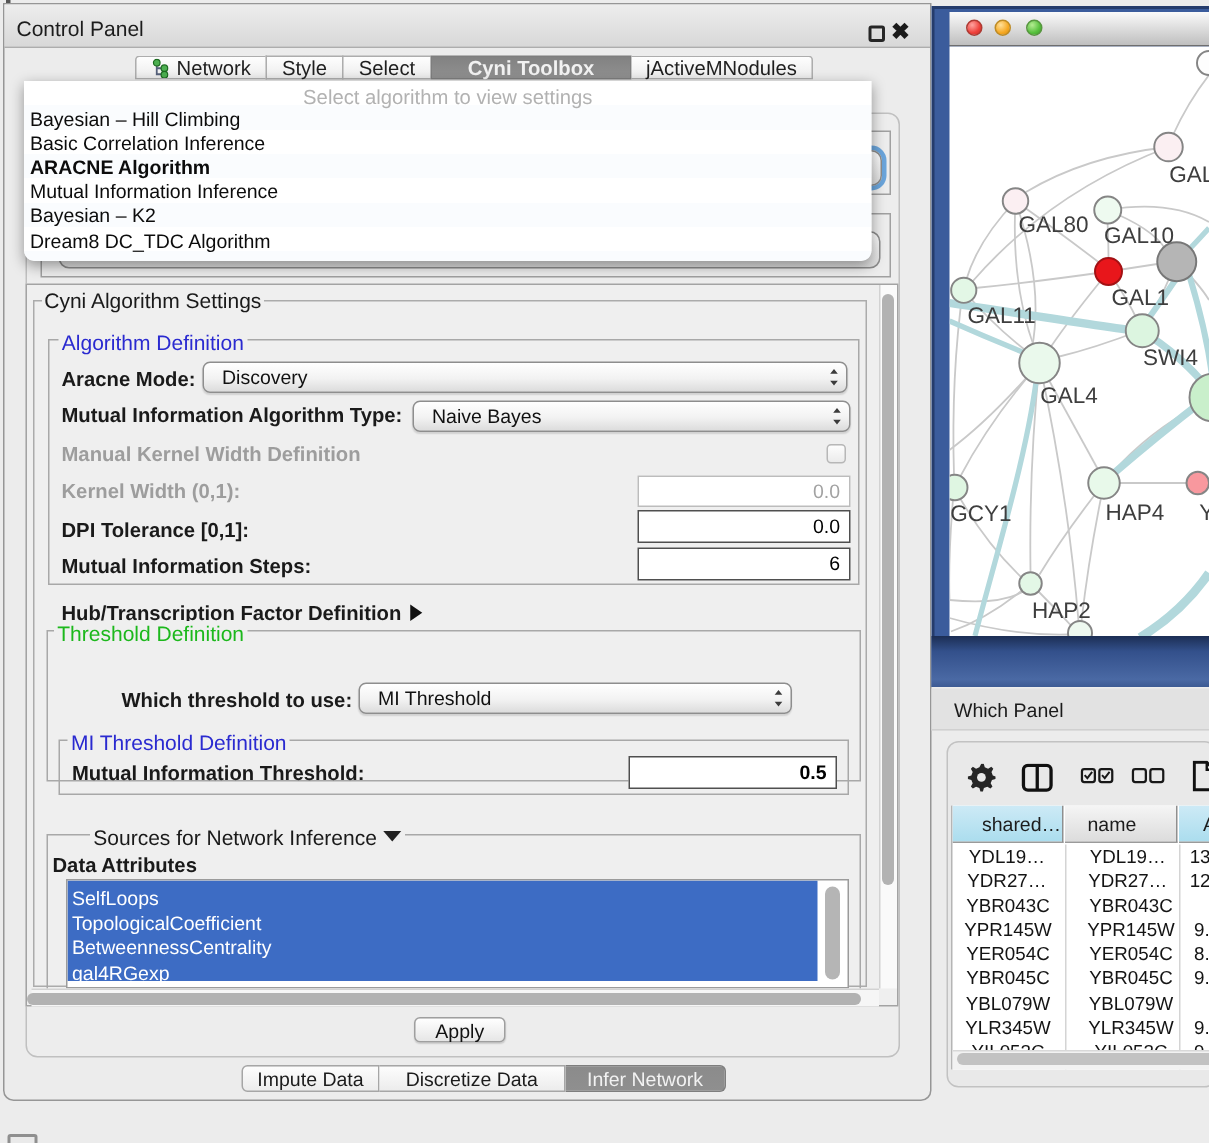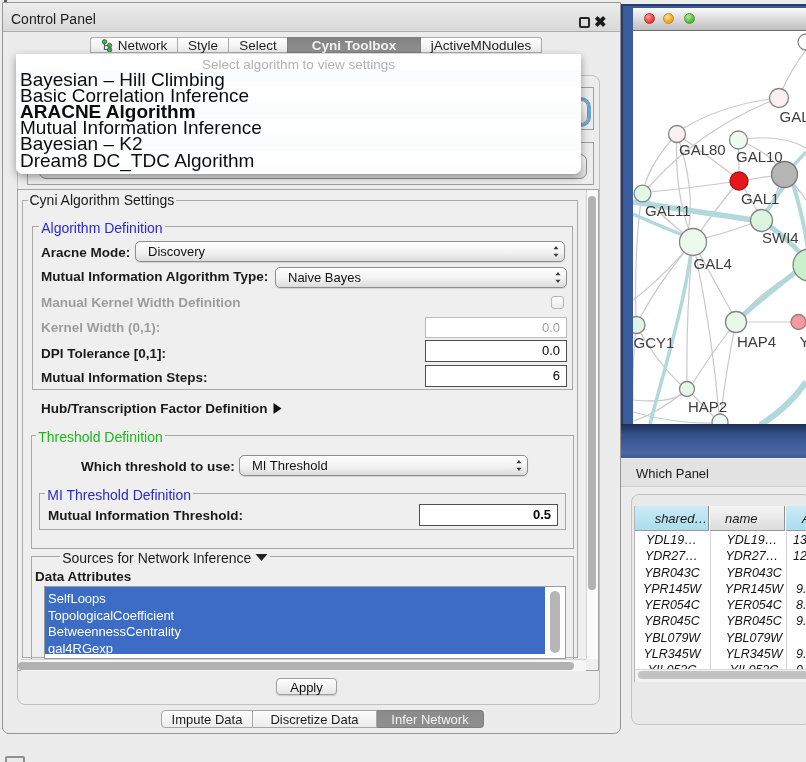--- a/index.html
+++ b/index.html
@@ -88,21 +88,21 @@
   <div class="abs b13" style="left:41px; top:346px;">DPI Tolerance [0,1]:</div>
   <div class="field fen" style="left:425px; top:340px; width:142px; height:22px; padding:2px 6px 0 0;">0.0</div>
   <div class="abs b13" style="left:41px; top:370px;">Mutual Information Steps:</div>
   <div class="field fen" style="left:425px; top:365px; width:142px; height:22px; padding:2px 6px 0 0;">6</div>
 
   <div class="abs b13" style="left:41px; top:401px;">Hub/Transcription Factor Definition</div>
   <svg class="abs" style="left:272px; top:402px;" width="11" height="13" viewBox="0 0 11 13">
       <path d="M1.5 1 L9.5 6.5 L1.5 12 Z" fill="#111"></path>
     </svg>
 
-  <div class="grp" style="left:30.7px; top:435px; width:543.7px; height:114px;">
+  <div class="grp" style="left:30.7px; top:420px; width:543.7px; height:101px;">
     <div class="gtitle" style="left:4.5px; top:-7px; color:#1cb81c;">Threshold Definition</div>
   </div>
   <div class="abs b13" style="left:81px; top:459px;">Which threshold to use:</div>
   <div class="combo" style="left:239px; top:455px; width:289px; height:21px;">
     <span class="ctext">MI Threshold</span>
     <svg class="arrows" viewBox="0 0 10 21">
         <path d="M5 4.5 L7.8 8 L2.2 8 Z M5 16.5 L2.2 13 L7.8 13 Z" fill="#3c3c3c"></path>
       </svg>
   </div>
   <div class="grp" style="left:39.3px; top:493px; width:526.5px; height:37.4px;">
@@ -138,21 +138,21 @@
     <div style="width:92px; border:1px solid #a6a6a6; border-radius:4px 0 0 4px; background:linear-gradient(#fdfdfd,#ececec); text-align:center; padding-top:1px;">Impute Data</div>
     <div style="width:124px; border:1px solid #a6a6a6; border-left:none; background:linear-gradient(#fdfdfd,#ececec); text-align:center; padding-top:1px;">Discretize Data</div>
     <div style="width:107px; border:1px solid #7e7e7e; border-left:none; border-radius:0 4px 4px 0; background:linear-gradient(#8b8b8b,#8f8f8f); color:#f2f2f2; text-align:center; padding-top:1px;">Infer Network</div>
   </div>
   <div class="abs" style="left:5px; top:756px; width:20px; height:12px; border:2px solid #8f8f8f; border-radius:2px; background:#eaeaea;"></div>
 </div>
 
 <div id="popup">
   <div class="abs" style="left:16px; top:54px; width:565px; height:120px; background:repeating-linear-gradient(#fff 0px, #fff 16.2px, #fafcfe 16.2px, #fafcfe 32.4px); border-radius:0 0 7px 7px; box-shadow:0 3px 9px rgba(0,0,0,0.38); z-index:50; overflow:hidden;">
     <div style="height:17.5px; padding-top:3px; font-size:13.5px; color:#b2b2b2; text-align:center;">Select algorithm to view settings</div>
-    <div style="font-size:19px; color:#0c0c0c; line-height:16.2px; padding-left:4px; white-space:pre;">Bayesian – Hill Climbing
+    <div style="font-size:13px; color:#0c0c0c; line-height:16.2px; padding-left:4px; white-space:pre;">Bayesian – Hill Climbing
 Basic Correlation Inference
 <b>ARACNE Algorithm</b>
 Mutual Information Inference
 Bayesian – K2
 Dream8 DC_TDC Algorithm</div>
   </div>
 </div>
 
 <div id="netwin">
   <div class="abs" style="left:621px; top:4px; width:185px; height:454px; background:#3b5c9c; box-shadow:inset 2px 2px 0 rgba(20,35,70,0.55);"></div>
@@ -266,21 +266,21 @@
   </svg>
   <svg class="abs" style="left:754px; top:512px;" width="23" height="11" viewBox="0 0 22 11">
     <rect x="0.8" y="0.8" width="8.6" height="8.6" rx="1.5" fill="none" stroke="#181818" stroke-width="1.5"></rect>
     <rect x="12.4" y="0.8" width="8.6" height="8.6" rx="1.5" fill="none" stroke="#181818" stroke-width="1.5"></rect>
   </svg>
   <svg class="abs" style="left:795px; top:507px;" width="16" height="21" viewBox="0 0 16 21">
     <path d="M1.2 1.2 L9.5 1.2 L14.5 6.2 L14.5 19.5 L1.2 19.5 Z" fill="none" stroke="#111" stroke-width="2"></path>
     <path d="M9.5 1.2 L9.5 6.2 L14.5 6.2" fill="none" stroke="#111" stroke-width="1.6"></path>
   </svg>
 
-  <div class="abs" style="left:634px; top:506px; width:172px; height:176px; background:#fff; border-left:1px solid #b5b5b5; overflow:hidden;font-style:italic;">
+  <div class="abs" style="left:634px; top:537px; width:172px; height:176px; background:#fff; border-left:1px solid #b5b5b5; overflow:hidden;">
     <div class="abs" style="left:0; top:0; width:74px; height:25px; background:linear-gradient(#cdeaf6,#abddee); border-right:1px solid #8f8f8f; border-bottom:1px solid #9a9a9a; font-size:13px; color:#1c1c1c; text-align:center; padding-top:5px; text-indent:19px;">shared…</div>
     <div class="abs" style="left:75px; top:0; width:75px; height:25px; background:linear-gradient(#f5f5f5,#dcdcdc); border-right:1px solid #8f8f8f; border-bottom:1px solid #9a9a9a; font-size:13px; color:#1c1c1c; padding-top:5px; text-indent:15px;">name</div>
     <div class="abs" style="left:151px; top:0; width:21px; height:25px; background:linear-gradient(#cdeaf6,#abddee); border-bottom:1px solid #9a9a9a; font-size:13px; color:#1c1c1c; padding:5px 0 0 16px;">A</div>
     <div class="abs" style="left:74.5px; top:26px; width:1px; height:150px; background:#d4d4d4;"></div>
     <div class="abs" style="left:150.5px; top:26px; width:1px; height:150px; background:#d4d4d4;"></div>
     <div class="abs" style="left:0; top:26px; width:172px; font-size:12.5px; color:#141414; line-height:16.3px;">
       <div style="display:flex;">
           <span style="width:74px; text-align:center;">YDL19…</span>
           <span style="width:76px; text-align:center; position:relative; left:7px;">YDL19…</span>
           <span style="padding-left:11px;">13</span>

